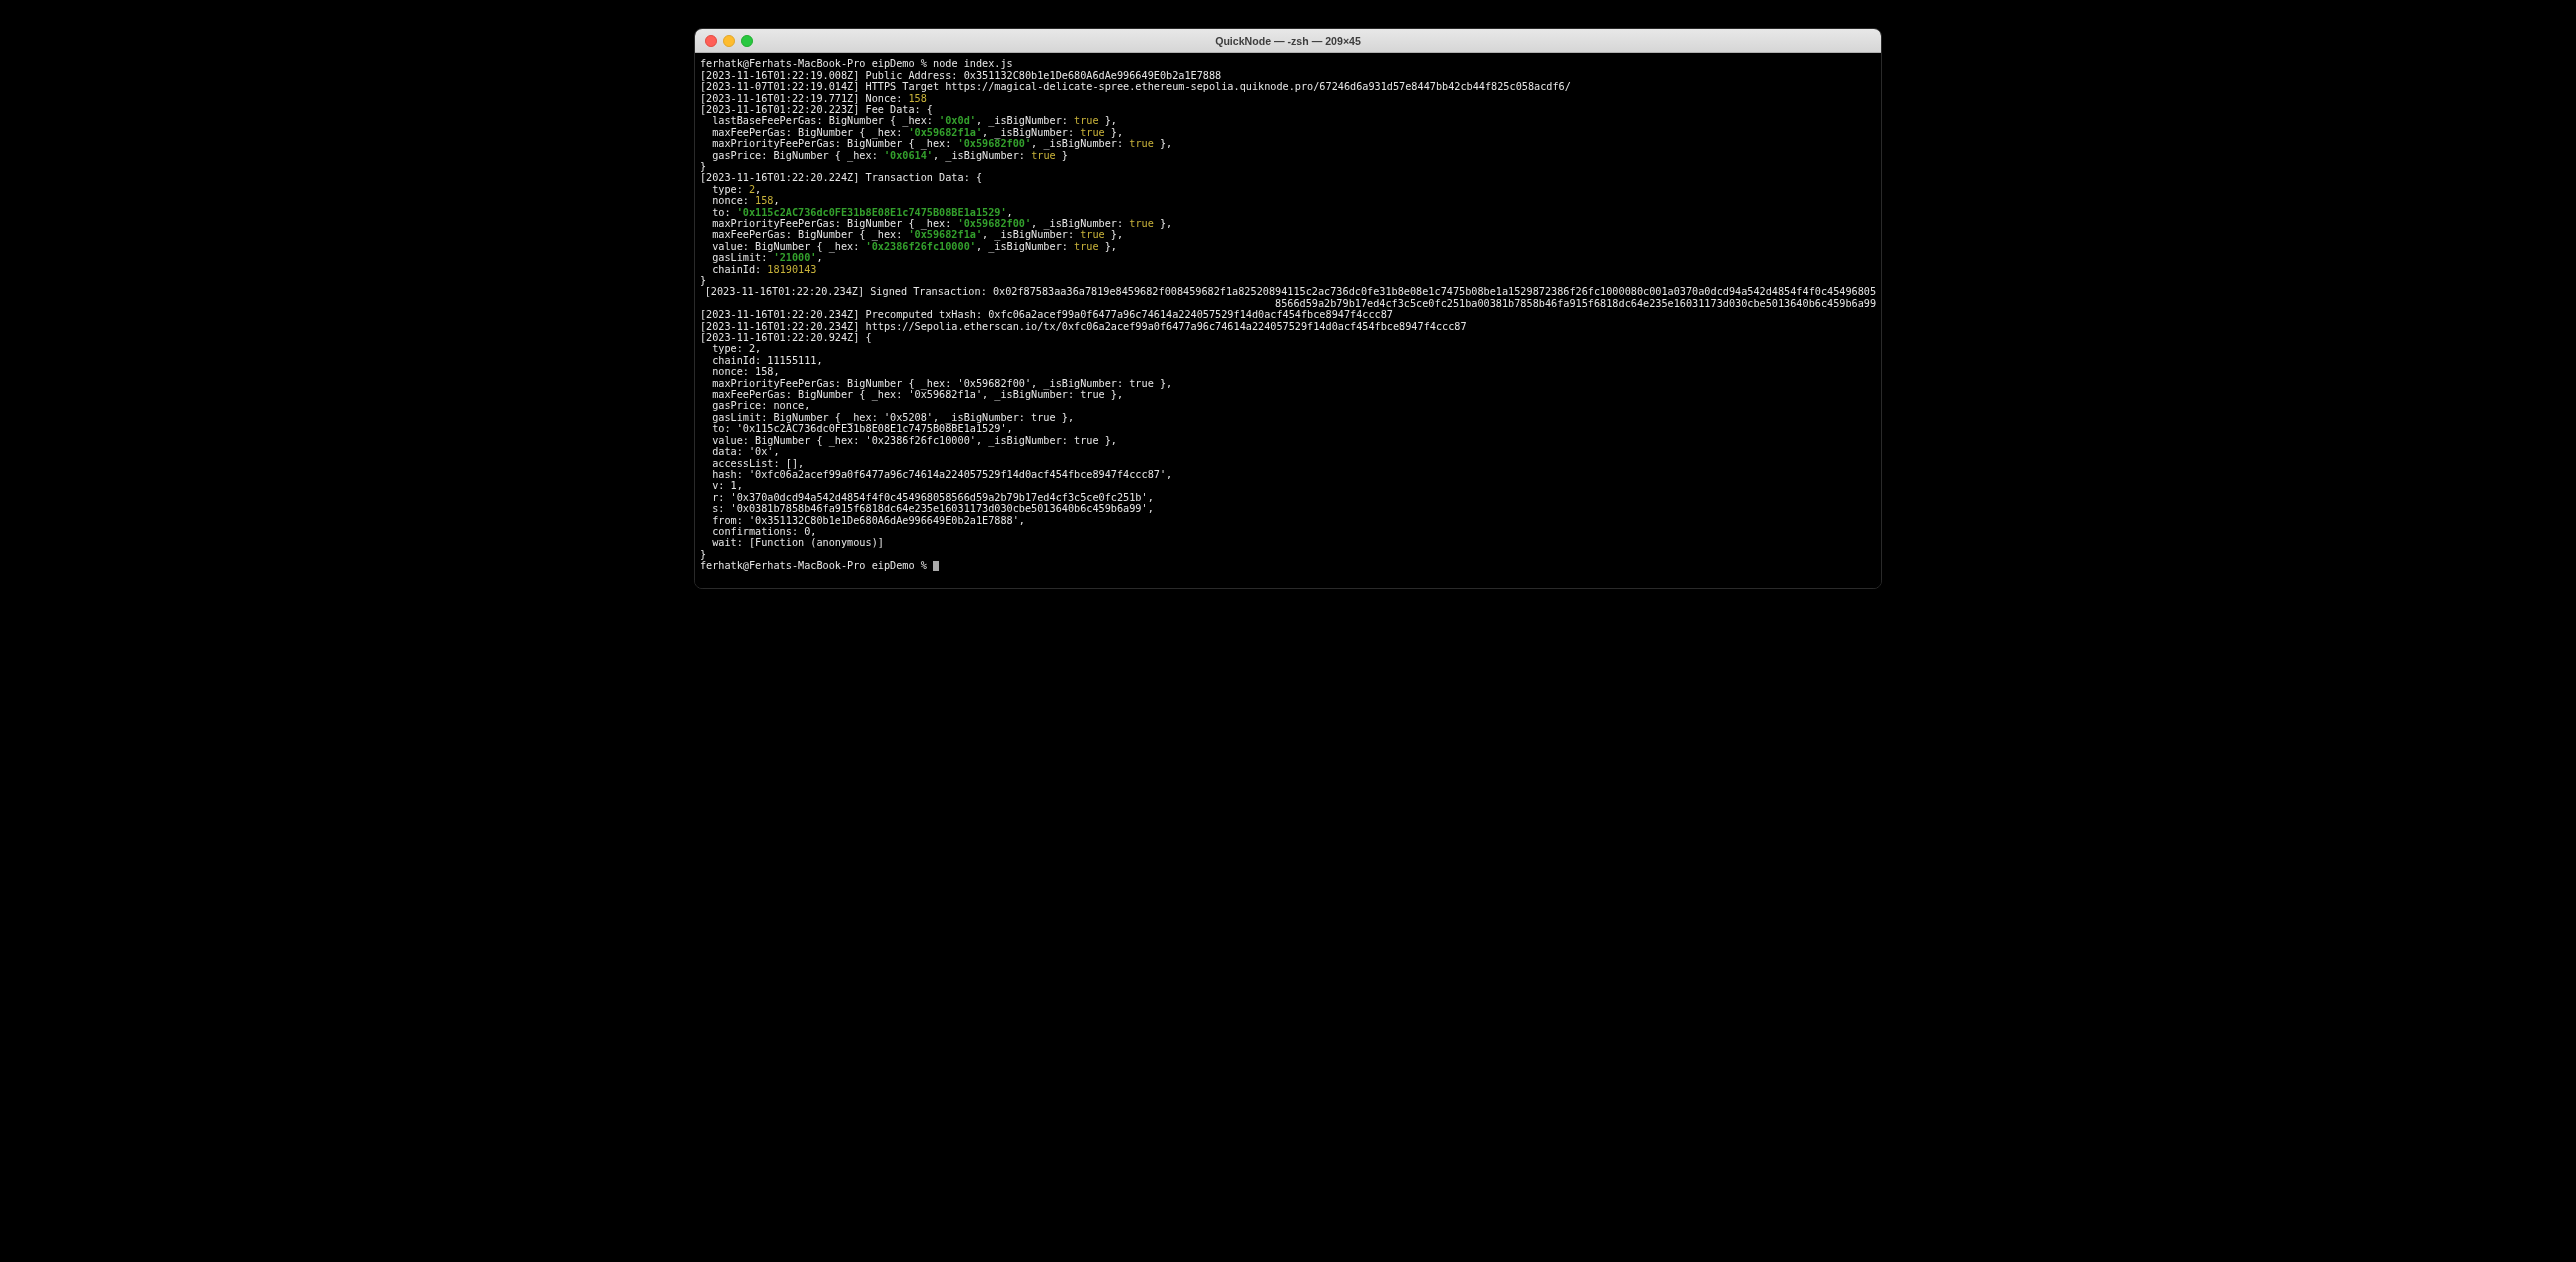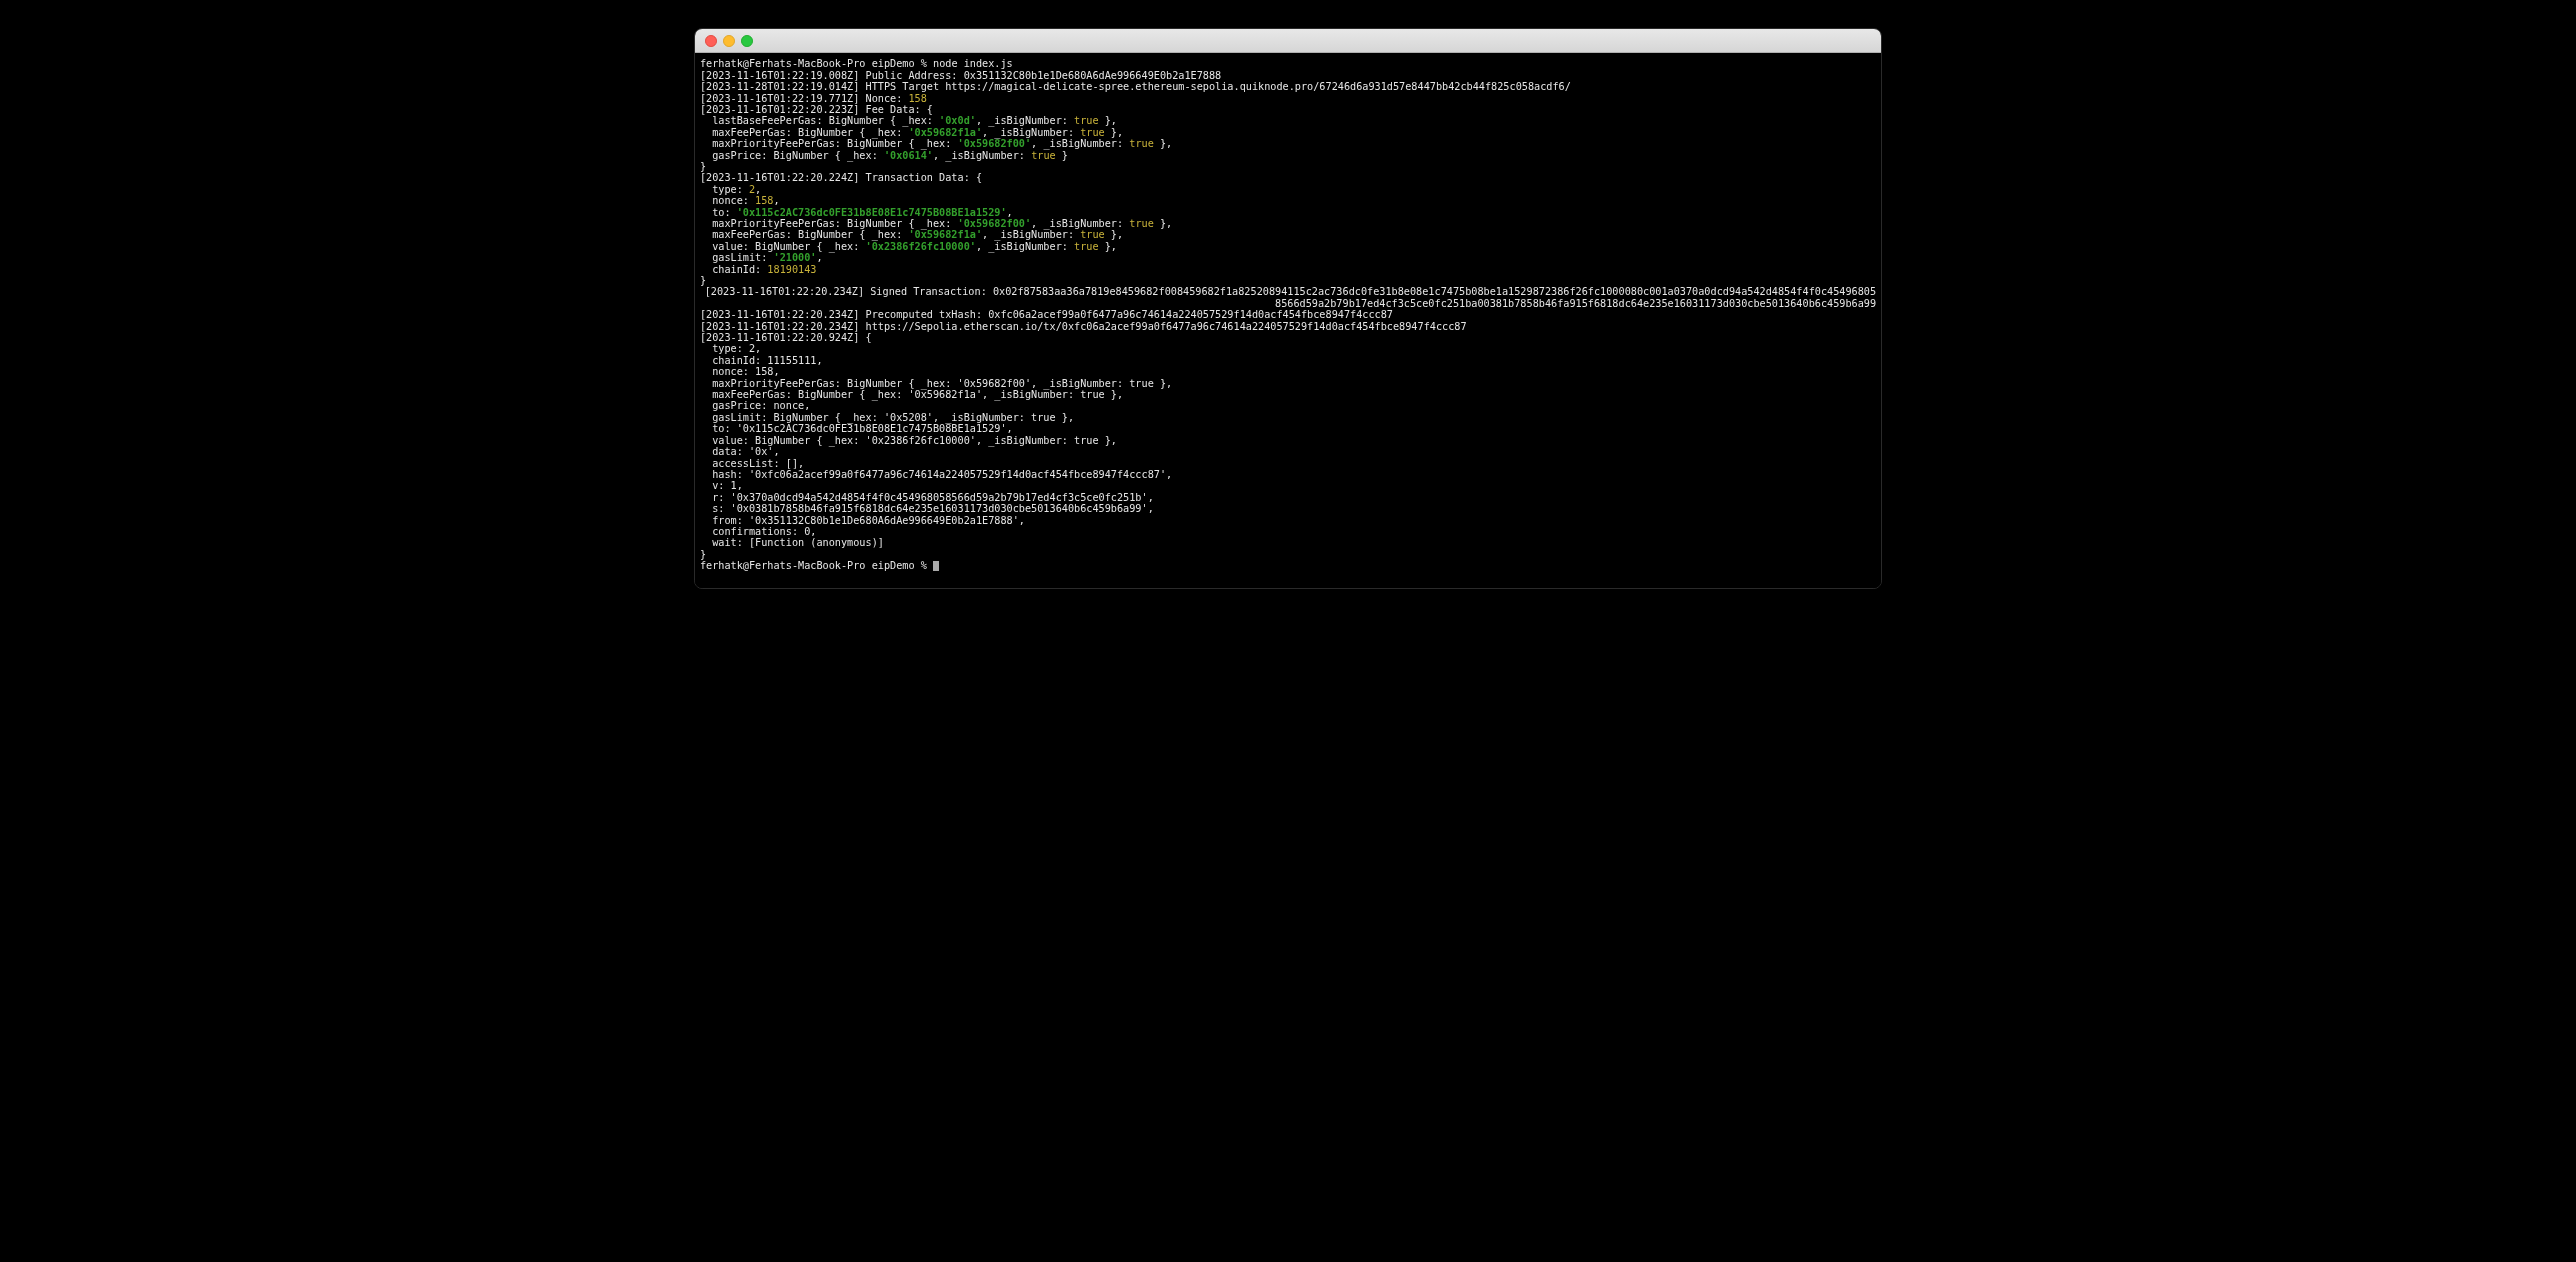--- a/index.html
+++ b/index.html
@@ -81,25 +81,26 @@
 <body>
 
 <div class="desktop">
   <div class="window">
     <div class="titlebar">
       <div class="traffic-lights">
         <div class="dot red"></div>
         <div class="dot yellow"></div>
         <div class="dot green"></div>
       </div>
+      <div class="title">QuickNode — -zsh — 209×45</div>
     </div>
 
     <div class="term"><span><span>ferhatk@Ferhats-MacBook-Pro</span> <span>eipDemo</span> <span>%</span> <span>node index.js</span></span>
 <span>[2023-11-16T01:22:19.008Z] Public Address: 0x351132C80b1e1De680A6dAe996649E0b2a1E7888</span>
-<span>[2023-11-28T01:22:19.014Z] HTTPS Target https://magical-delicate-spree.ethereum-sepolia.quiknode.pro/67246d6a931d57e8447bb42cb44f825c058acdf6/</span>
+<span>[2023-11-07T01:22:19.014Z] HTTPS Target https://magical-delicate-spree.ethereum-sepolia.quiknode.pro/67246d6a931d57e8447bb42cb44f825c058acdf6/</span>
 <span><span>[2023-11-16T01:22:19.771Z] Nonce: </span><span class="c-yellow">158</span></span>
 <span>[2023-11-16T01:22:20.223Z] Fee Data: {</span>
 <span><span>  lastBaseFeePerGas: BigNumber { _hex: </span><span class="c-green">'0x0d'</span><span>, _isBigNumber: </span><span class="c-yellow">true</span><span> },</span></span>
 <span><span>  maxFeePerGas: BigNumber { _hex: </span><span class="c-green">'0x59682f1a'</span><span>, _isBigNumber: </span><span class="c-yellow">true</span><span> },</span></span>
 <span><span>  maxPriorityFeePerGas: BigNumber { _hex: </span><span class="c-green">'0x59682f00'</span><span>, _isBigNumber: </span><span class="c-yellow">true</span><span> },</span></span>
 <span><span>  gasPrice: BigNumber { _hex: </span><span class="c-green">'0x0614'</span><span>, _isBigNumber: </span><span class="c-yellow">true</span><span> }</span></span>
 <span>}</span>
 <span>[2023-11-16T01:22:20.224Z] Transaction Data: {</span>
 <span><span>  type: </span><span class="c-yellow">2</span><span>,</span></span>
 <span><span>  nonce: </span><span class="c-yellow">158</span><span>,</span></span>

